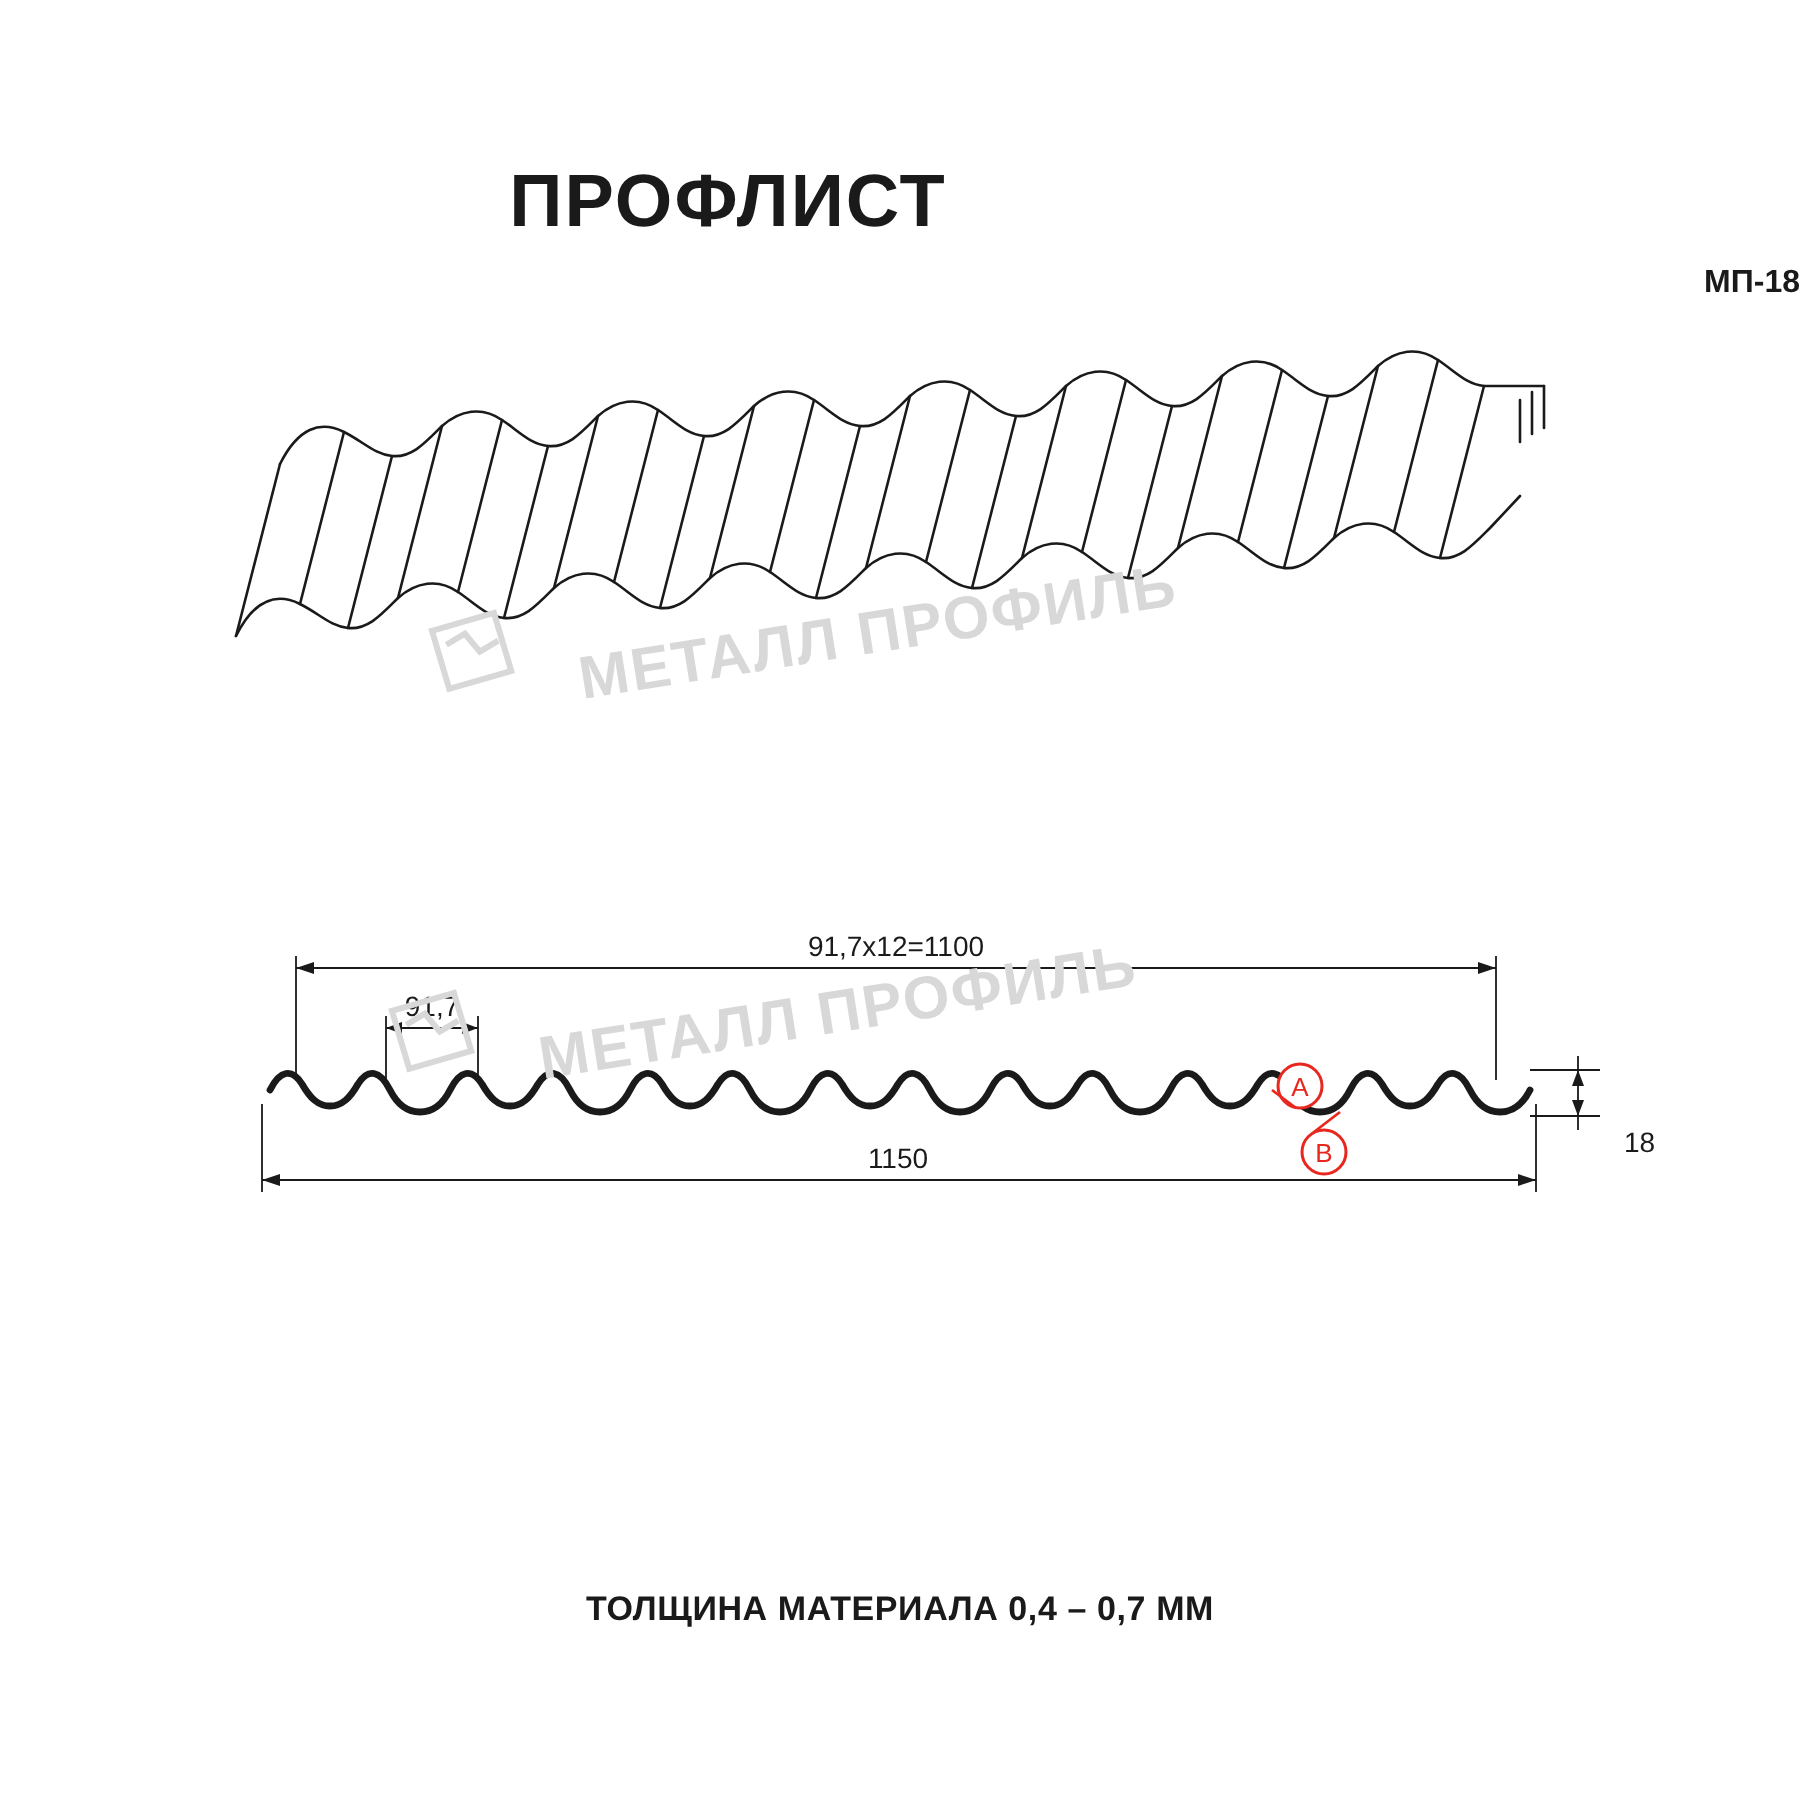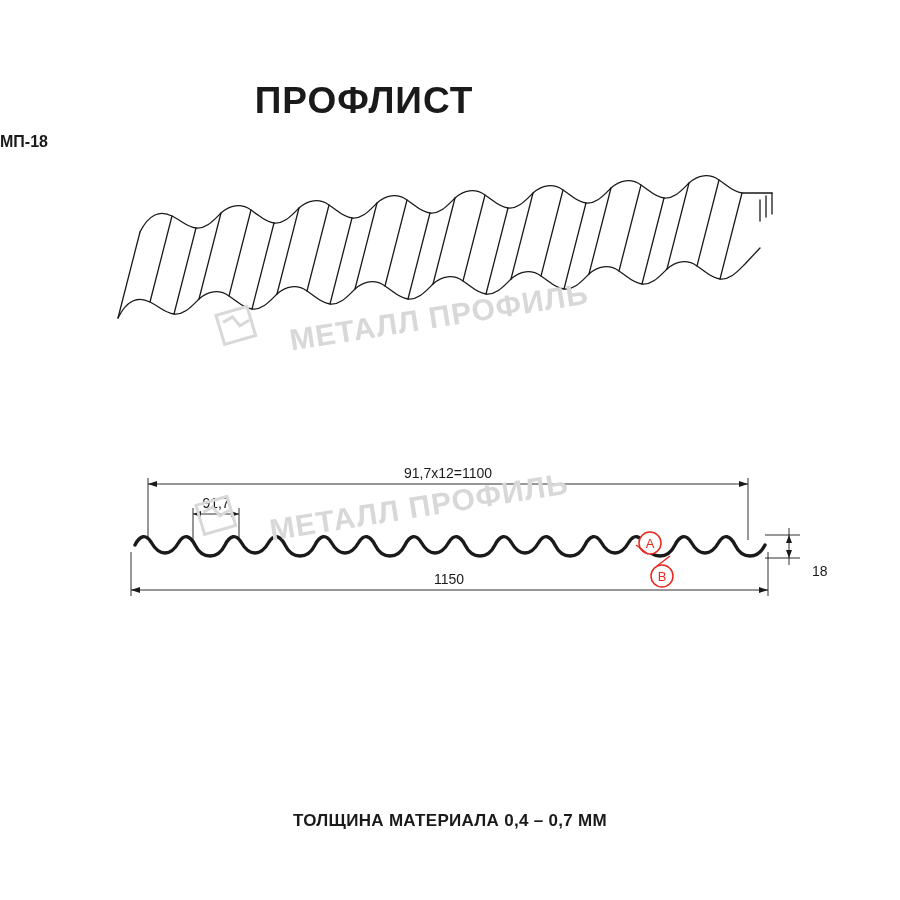--- a/index.html
+++ b/index.html
@@ -29,34 +29,33 @@
     text-align: center;
     font-size: 37px;
     font-weight: bold;
     letter-spacing: 1px;
   }
   .subtitle {
     position: absolute;
     left: 0;
     top: 133px;
     width: 900px;
-    text-align: left;
+    text-align: right;
     font-size: 16px;
     font-weight: bold;
   }
   .footnote {
     position: absolute;
     left: 0;
     top: 795px;
     width: 900px;
     text-align: center;
     font-size: 17px;
     font-weight: bold;
     letter-spacing: 0.3px;
-    margin-top: 16px;
   }
   svg { display: block; }
   .wm {
     position: absolute;
     font-family: "Liberation Sans", sans-serif;
     font-weight: bold;
     color: #d8d8d8;
     white-space: nowrap;
     pointer-events: none;
     user-select: none;

